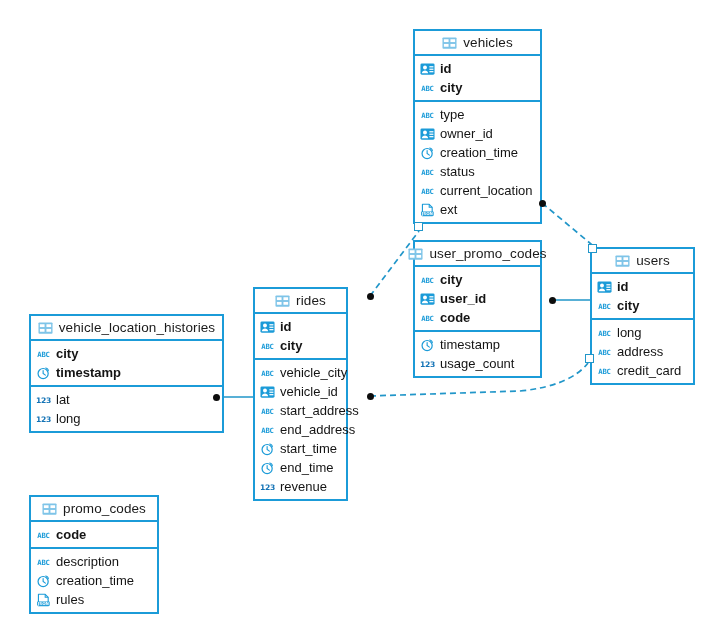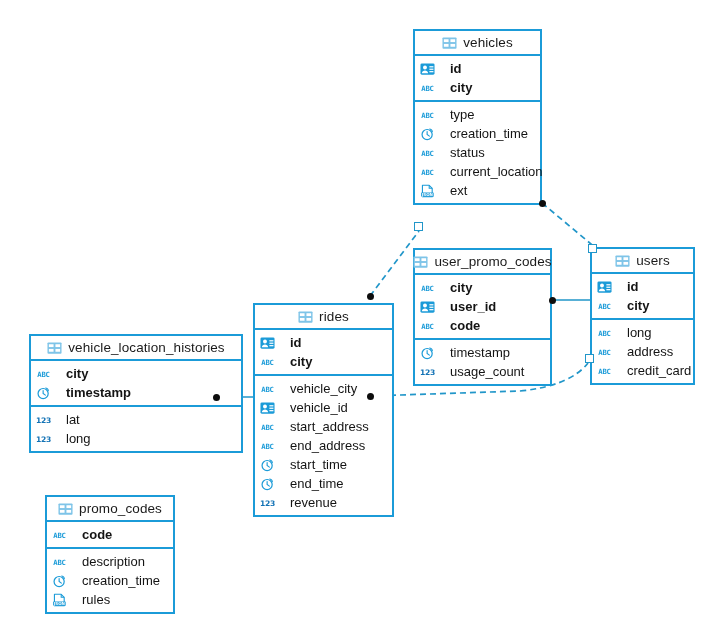--- a/index.html
+++ b/index.html
@@ -34,21 +34,21 @@
     color:#1a1a1a;
     white-space:nowrap;
     letter-spacing:0.1px;
   }
   .section{
     padding:3px 0 3px 0;
     box-sizing:border-box;
   }
   .section.pk{border-bottom:2px solid #1b9bd8;}
   .field{
-    display:flex;align-items:center;gap:15px;
+    display:flex;align-items:center;gap:5px;
     height:19px;
     padding:0 6px 0 5px;
     box-sizing:border-box;
     white-space:nowrap;
   }
   .fname{font-size:13px;color:#141414;line-height:1;}
   .field.key .fname{font-weight:bold;}
 
   
   .ico{
@@ -127,20 +127,33 @@
           <span class="ico">
             <svg viewBox="0 0 17 14">
               <text x="8.5" y="10.6" font-family="DejaVu Sans Mono, monospace" font-size="8.2" font-weight="bold" fill="#1b9bd8" text-anchor="middle" letter-spacing="-0.2">ABC</text>
             </svg>
           </span>
           <span class="fname">type</span>
         </div>
         <div class="field">
           <span class="ico">
             <svg viewBox="0 0 16 14">
+              <rect x="0.5" y="1" width="15" height="12" rx="1.5" fill="#1b9bd8"></rect>
+              <circle cx="5.3" cy="5.4" r="2.1" fill="#fff"></circle>
+              <path d="M1.9 11.4c0.3-2 1.7-2.9 3.4-2.9s3.1 0.9 3.4 2.9z" fill="#fff"></path>
+              <rect x="10" y="4" width="4.3" height="1.3" fill="#fff"></rect>
+              <rect x="10" y="6.6" width="4.3" height="1.3" fill="#fff"></rect>
+              <rect x="10" y="9.2" width="4.3" height="1.3" fill="#fff"></rect>
+            </svg>
+          </span>
+          <span class="fname">owner_id</span>
+        </div>
+        <div class="field">
+          <span class="ico">
+            <svg viewBox="0 0 16 14">
               <circle cx="7.6" cy="7.6" r="5.4" fill="#fff" stroke="#1b9bd8" stroke-width="1.3"></circle>
               <path d="M7.6 4.3 V7.6 L10 9.3" stroke="#1b9bd8" stroke-width="1.2" fill="none" stroke-linecap="round"></path>
               <path d="M10.6 1.6 q2.2 0.4 2.6 2.6" stroke="#1b9bd8" stroke-width="1.2" fill="none" stroke-linecap="round"></path>
             </svg>
           </span>
           <span class="fname">creation_time</span>
         </div>
         <div class="field">
           <span class="ico">
             <svg viewBox="0 0 17 14">
@@ -226,21 +239,21 @@
         <div class="field">
           <span class="ico">
             <svg viewBox="0 0 17 14">
               <text x="8.5" y="10.6" font-family="DejaVu Sans Mono, monospace" font-size="8.2" font-weight="bold" fill="#1b9bd8" text-anchor="middle" letter-spacing="-0.2">ABC</text>
             </svg>
           </span>
           <span class="fname">credit_card</span>
         </div>
       </div>
     </div>
-    <div class="table-box" style="left: 413px; top: 248px; width: 139px;">
+    <div class="table-box" style="left: 413px; top: 240px; width: 129px;">
       <div class="tbl-header">
         <span class="ico">
           <svg viewBox="0 0 16 14">
             <rect x="0.5" y="1" width="15" height="12" rx="1" fill="#7ec4e8"></rect>
             <rect x="2" y="3" width="5" height="3" fill="#fff"></rect>
             <rect x="9" y="3" width="5" height="3" fill="#fff"></rect>
             <rect x="2" y="8" width="5" height="3" fill="#fff"></rect>
             <rect x="9" y="8" width="5" height="3" fill="#fff"></rect>
           </svg>
         </span>
@@ -291,21 +304,21 @@
         <div class="field">
           <span class="ico">
             <svg viewBox="0 0 17 14">
               <text x="8.5" y="10.8" font-family="DejaVu Sans, sans-serif" font-size="8.6" font-weight="bold" fill="#1272b5" text-anchor="middle" letter-spacing="-0.3">123</text>
             </svg>
           </span>
           <span class="fname">usage_count</span>
         </div>
       </div>
     </div>
-    <div class="table-box" style="left: 253px; top: 303px; width: 141px;">
+    <div class="table-box" style="left: 253px; top: 287px; width: 95px;">
       <div class="tbl-header">
         <span class="ico">
           <svg viewBox="0 0 16 14">
             <rect x="0.5" y="1" width="15" height="12" rx="1" fill="#7ec4e8"></rect>
             <rect x="2" y="3" width="5" height="3" fill="#fff"></rect>
             <rect x="9" y="3" width="5" height="3" fill="#fff"></rect>
             <rect x="2" y="8" width="5" height="3" fill="#fff"></rect>
             <rect x="9" y="8" width="5" height="3" fill="#fff"></rect>
           </svg>
         </span>
@@ -395,21 +408,21 @@
         <div class="field">
           <span class="ico">
             <svg viewBox="0 0 17 14">
               <text x="8.5" y="10.8" font-family="DejaVu Sans, sans-serif" font-size="8.6" font-weight="bold" fill="#1272b5" text-anchor="middle" letter-spacing="-0.3">123</text>
             </svg>
           </span>
           <span class="fname">revenue</span>
         </div>
       </div>
     </div>
-    <div class="table-box" style="left: 29px; top: 334px; width: 214px;">
+    <div class="table-box" style="left: 29px; top: 314px; width: 195px;">
       <div class="tbl-header">
         <span class="ico">
           <svg viewBox="0 0 16 14">
             <rect x="0.5" y="1" width="15" height="12" rx="1" fill="#7ec4e8"></rect>
             <rect x="2" y="3" width="5" height="3" fill="#fff"></rect>
             <rect x="9" y="3" width="5" height="3" fill="#fff"></rect>
             <rect x="2" y="8" width="5" height="3" fill="#fff"></rect>
             <rect x="9" y="8" width="5" height="3" fill="#fff"></rect>
           </svg>
         </span>
@@ -447,21 +460,21 @@
         <div class="field">
           <span class="ico">
             <svg viewBox="0 0 17 14">
               <text x="8.5" y="10.8" font-family="DejaVu Sans, sans-serif" font-size="8.6" font-weight="bold" fill="#1272b5" text-anchor="middle" letter-spacing="-0.3">123</text>
             </svg>
           </span>
           <span class="fname">long</span>
         </div>
       </div>
     </div>
-    <div class="table-box" style="left: 29px; top: 495px; width: 130px; margin-left: 16px;">
+    <div class="table-box" style="left: 29px; top: 495px; width: 130px;">
       <div class="tbl-header">
         <span class="ico">
           <svg viewBox="0 0 16 14">
             <rect x="0.5" y="1" width="15" height="12" rx="1" fill="#7ec4e8"></rect>
             <rect x="2" y="3" width="5" height="3" fill="#fff"></rect>
             <rect x="9" y="3" width="5" height="3" fill="#fff"></rect>
             <rect x="2" y="8" width="5" height="3" fill="#fff"></rect>
             <rect x="9" y="8" width="5" height="3" fill="#fff"></rect>
           </svg>
         </span>

